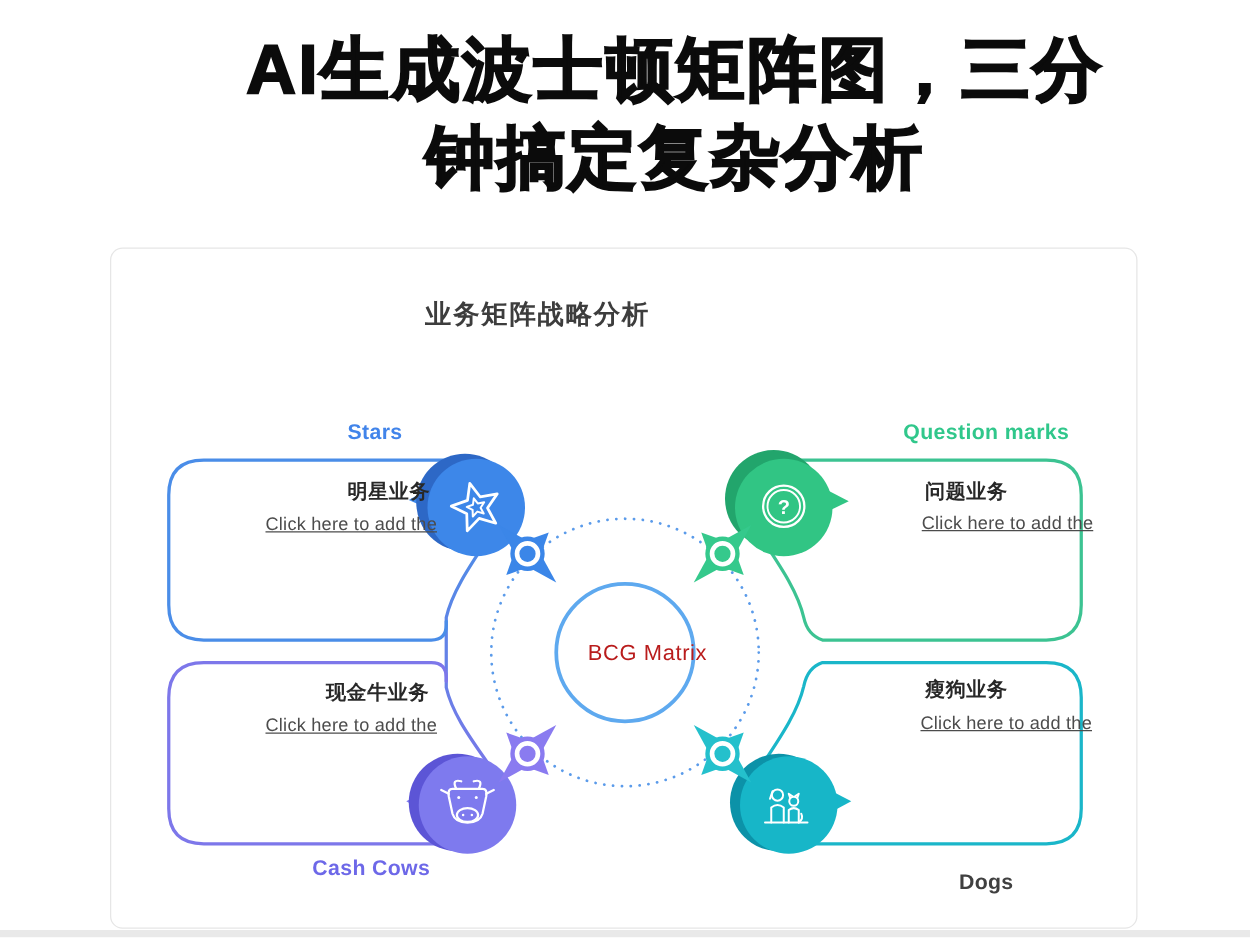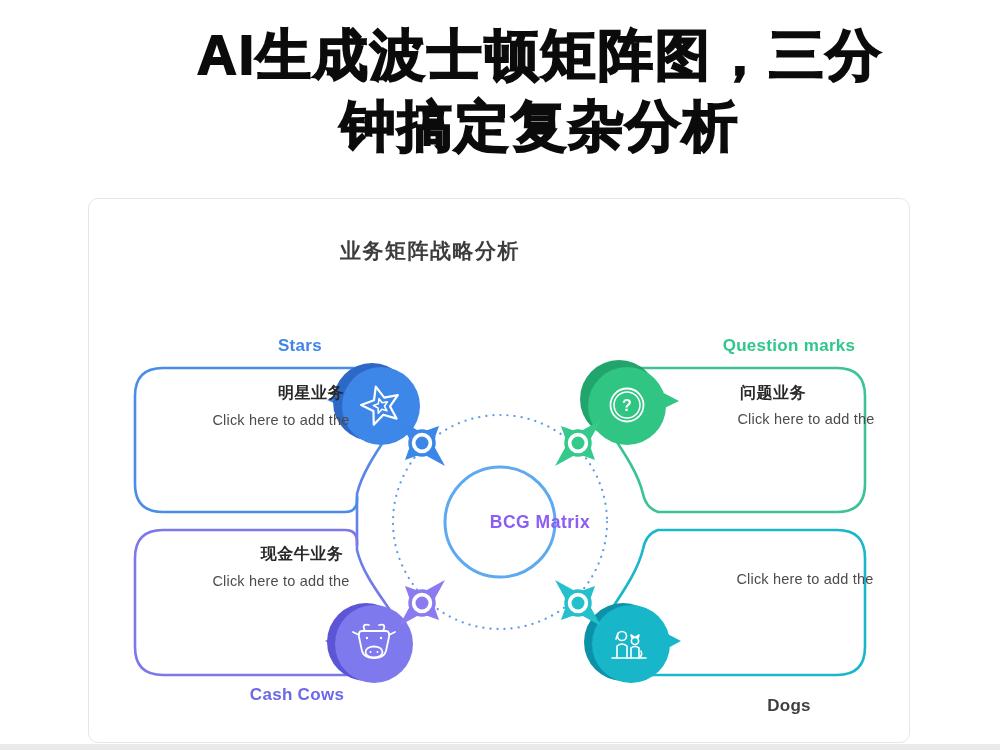--- a/index.html
+++ b/index.html
@@ -13,27 +13,27 @@
          border:1.5px solid #e6e6e6;border-radius:10px;box-sizing:border-box;}
   .footer-strip{left:0;top:744px;width:1000px;height:6px;background:#e9e9e9;}
   .panel-title{left:300px;top:237px;width:400px;text-align:left;color:#3d3d3d;
                font-size:21px;font-weight:bold;letter-spacing:1.5px;}
   .quad-label{width:200px;text-align:center;font-size:17px;font-weight:bold;letter-spacing:.3px;}
   .lbl-stars{left:160px;top:336px;color:#4184ea;}
   .lbl-qm{left:649px;top:336px;color:#30c78b;}
   .lbl-cc{left:157px;top:685px;color:#6d68e8;}
   .lbl-dogs{left:649px;top:696px;color:#404040;}
   .box-heading{width:200px;text-align:center;font-size:16px;font-weight:bold;color:#282828;letter-spacing:.5px;}
-  .box-body{width:220px;text-align:center;font-size:14.5px;color:#4c4c4c;letter-spacing:.2px;}
+  .box-body{width:220px;text-align:center;font-size:14.5px;color:#4c4c4c;letter-spacing:.2px;text-decoration:underline;}
   .h-stars{left:171px;top:383px;}  .b-stars{left:131px;top:412px;}
   .h-qm{left:633px;top:383px;}     .b-qm{left:656px;top:411px;}
   .h-cc{left:162px;top:544px;}     .b-cc{left:131px;top:573px;}
   .h-dogs{left:633px;top:542px;}   .b-dogs{left:655px;top:571px;}
-  .bcg-label{left:400px;top:512px;width:200px;text-align:center;font-size:17.5px;
-             font-weight:bold;color:#8b5cf6;letter-spacing:.5px;}
+  .bcg-label{left:378px;top:512px;width:200px;text-align:center;font-size:17.5px;
+             font-weight:normal;color:#b91c1c;letter-spacing:.5px;}
   svg.diagram{left:0;top:0;}
   .txt{z-index:3;padding-left:40px;}
 </style>
 </head>
 <body>
 
 <div class="stage">
 
   <div class="abs main-title txt">
     <div>AI生成波士顿矩阵图，三分</div>
@@ -161,16 +161,17 @@
 
   <div class="abs box-heading h-stars txt">明星业务</div>
   <div class="abs box-body b-stars txt">Click here to add the</div>
 
   <div class="abs box-heading h-qm txt">问题业务</div>
   <div class="abs box-body b-qm txt">Click here to add the</div>
 
   <div class="abs box-heading h-cc txt">现金牛业务</div>
   <div class="abs box-body b-cc txt">Click here to add the</div>
 
+  <div class="abs box-heading h-dogs txt">瘦狗业务</div>
   <div class="abs box-body b-dogs txt">Click here to add the</div>
 
   <div class="abs bcg-label txt">BCG Matrix</div>
 </div>
 
 </body></html>

